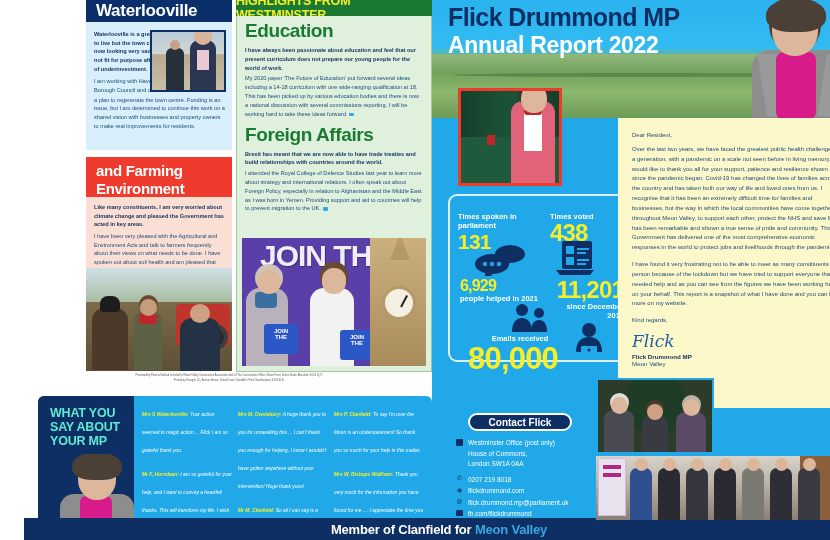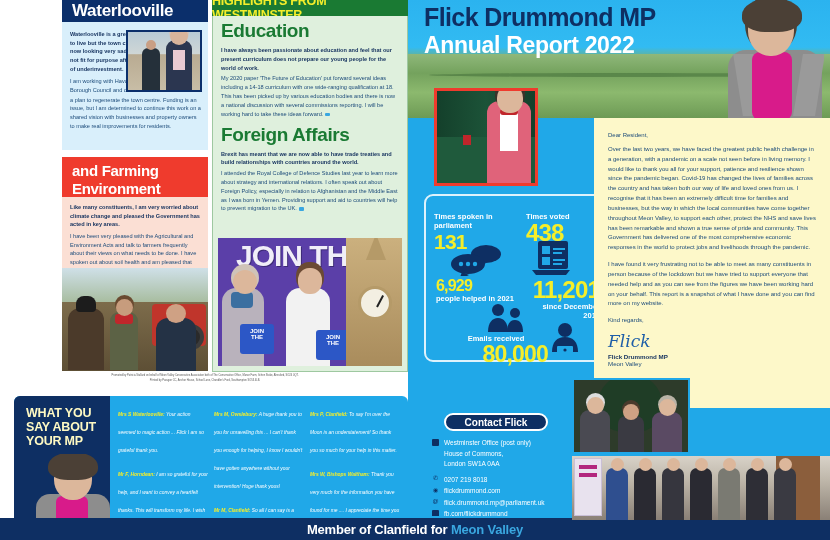--- a/index.html
+++ b/index.html
@@ -1,18 +1,18 @@
 <!DOCTYPE html>
 <html><head>
 <meta charset="utf-8">
 <style>
   * { box-sizing: border-box; margin:0; padding:0; }
   html,body { width:830px; height:540px; overflow:hidden; background:#ffffff;
     font-family:"Liberation Sans", sans-serif; }
-  .page { position:relative; width:734px; height:540px; background:#fff; }
+  .page { position:relative; width:734px; height:540px; background:#fff;margin-left:24px; }
 
   
   .col-left { position:absolute; left:0; top:0; width:208px; height:540px; }
 
   .wville-hdr { position:absolute; left:62px; top:0; width:146px; height:22px;
     background:#0b2f6b; color:#fff; display:flex; align-items:center; padding-left:10px; }
   .wville-hdr span { font-size:17px; font-weight:bold; letter-spacing:-0.3px; }
 
   .wville-body { position:absolute; left:62px; top:22px; width:146px; height:128px;
     background:#d9effb; padding:8px 8px 4px 8px; }
@@ -166,21 +166,21 @@
   .letter p { font-size:6px; color:#1c4b7a; line-height:1.64; margin-top:7px; }
   .letter .sig { font-family:"DejaVu Serif", serif; font-style:italic; font-size:17px;
     color:#1f5fa8; margin-top:5px; }
   .letter .nm { font-size:6.2px; font-weight:bold; color:#14315e; margin-top:2px; }
   .letter .rl { font-size:6.2px; color:#1c4b7a; }
 
   
   .test-wrap{position:absolute;left:14px;top:396px;width:394px;height:144px;
     background:#20a8e8;border-radius:6px;overflow:hidden;}
   .test-left{position:absolute;left:0;top:0;width:96px;height:144px;background:#0e2f63;}
-  .test-left .ttl{color:#fef9c3;font-size:12.5px;font-weight:bold;line-height:1.12;padding:10px 0 0 12px;letter-spacing:-0.2px;}
+  .test-left .ttl{color:#5eead4;font-size:12.5px;font-weight:bold;line-height:1.12;padding:10px 0 0 12px;letter-spacing:-0.2px;}
   .test-left .ph{position:absolute;left:22px;top:58px;width:74px;height:86px;overflow:hidden;}
   .test-left .ph .head{position:absolute;left:18px;top:4px;width:38px;height:42px;border-radius:48%;background:#dcb79b;}
   .test-left .ph .hair{position:absolute;left:12px;top:-2px;width:50px;height:28px;border-radius:50% 50% 40% 40%;background:#4b4036;}
   .test-left .ph .body{position:absolute;left:0;top:40px;width:74px;height:46px;background:#8d8d8d;border-radius:14px 14px 0 0;}
   .test-left .ph .scarf{position:absolute;left:20px;top:42px;width:32px;height:44px;background:#d81b8a;border-radius:6px;}
   .test-cols{position:absolute;left:96px;top:0;right:0;bottom:0;display:flex;gap:6px;padding:6px 8px;}
   .test-col{flex:1;}
   .q{margin-bottom:6px;}
   .q .who{color:#f5ee2a;font-size:4.9px;font-weight:bold;font-style:italic;}
   .q .txt{color:#ffffff;font-size:4.9px;font-style:italic;line-height:1.45;}
@@ -330,21 +330,21 @@
         <div class="fig-lbl">since December 2019</div>
       </div>
       <svg class="ic-people" width="46" height="30" viewBox="0 0 46 30">
           <circle cx="14" cy="8" r="6" fill="#0e2f63"></circle>
           <path d="M4 30 c0-9 4-14 10-14 s10 5 10 14z" fill="#0e2f63"></path>
           <circle cx="31" cy="11" r="5" fill="#0e2f63"></circle>
           <path d="M23 30 c0-8 3-12 8-12 s8 4 8 12z" fill="#0e2f63"></path>
         </svg>
       <div class="f-e">
         <div class="fig-lbl" style="text-align:center">Emails received</div>
-        <div class="fig-num" style="font-size:23px;text-align:right">80,000</div>
+        <div class="fig-num" style="font-size:31px;text-align:left">80,000</div>
       </div>
       <svg class="ic-laptop" width="34" height="38" viewBox="0 0 34 38">
           <circle cx="17" cy="8" r="7" fill="#0e2f63"></circle>
           <path d="M4 30 c0-10 5-15 13-15 s13 5 13 15z" fill="#0e2f63"></path>
           <rect x="9" y="24" width="16" height="9" rx="1" fill="#20a8e8"></rect>
           <circle cx="17" cy="28" r="1.6" fill="#0e2f63"></circle>
         </svg>
     </div>
 
     <div class="contact-btn">

